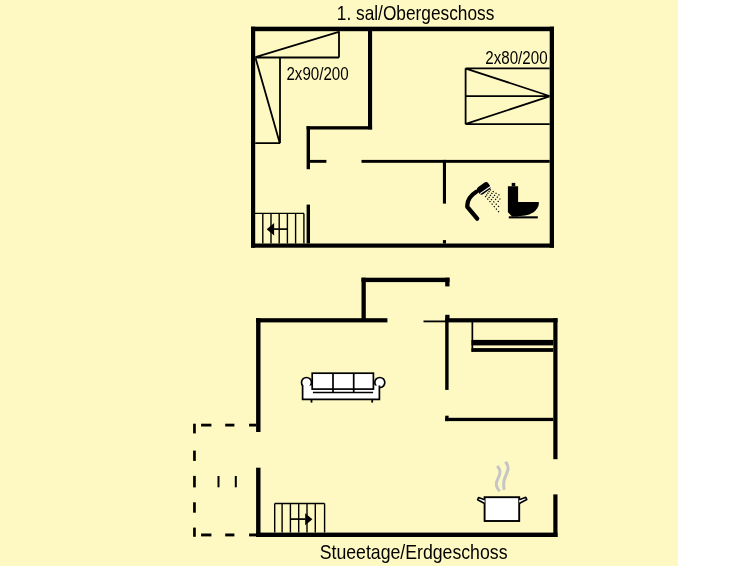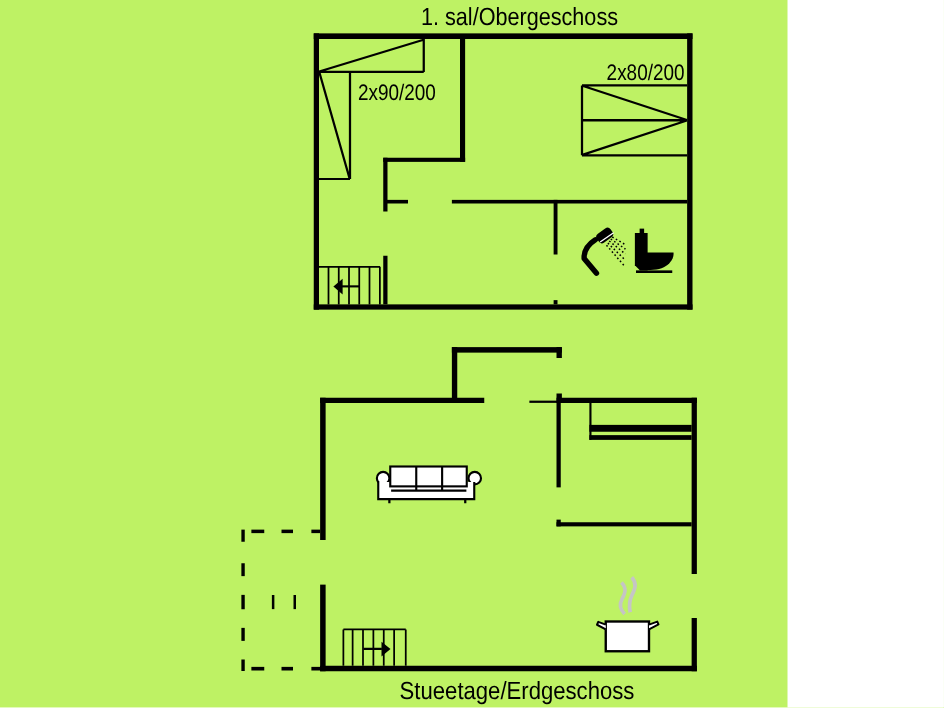--- a/index.html
+++ b/index.html
@@ -1,16 +1,16 @@
 <!DOCTYPE html>
 <html><head>
 <meta charset="utf-8">
 <style>
   html,body{margin:0;padding:0;background:#fff;}
-  #page{position:relative;width:604px;height:566px;background:#bef264;overflow:hidden;padding-left:26px;}
+  #page{position:relative;width:678px;height:566px;background:#fef9c3;overflow:hidden;}
   svg{position:absolute;left:0;top:0;}
   text{font-family:"Liberation Sans",sans-serif;fill:#000;}
 </style>
 </head>
 <body>
 <div id="page">
 <svg width="755" height="566" viewBox="0 0 755 566">
 
   <rect x="251" y="26.7" width="303" height="4.5" fill="#000"></rect>
   <rect x="251" y="243.5" width="303" height="4.2" fill="#000"></rect>

